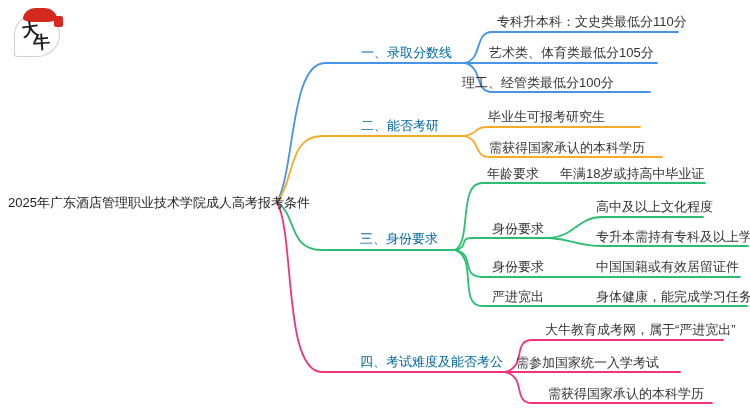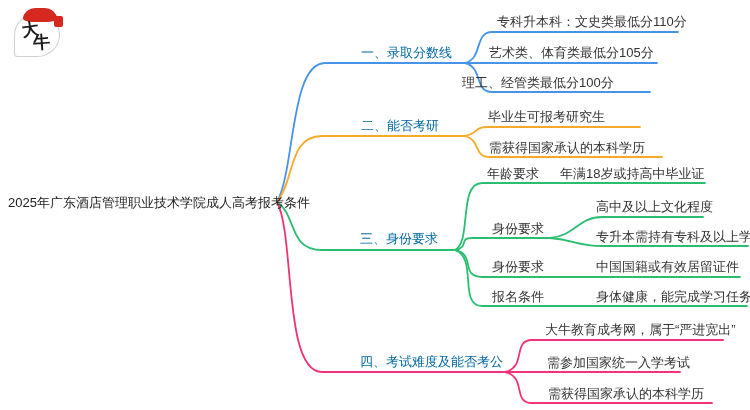--- a/index.html
+++ b/index.html
@@ -90,21 +90,21 @@
   <div class="txt" style="left:489px;top:140px;">需获得国家承认的本科学历</div>
 
   <div class="txt branch-label" style="left:360px;top:231px;">三、身份要求</div>
   <div class="txt" style="left:487px;top:166px;">年龄要求</div>
   <div class="txt" style="left:560px;top:166px;">年满18岁或持高中毕业证</div>
   <div class="txt" style="left:492px;top:221px;">身份要求</div>
   <div class="txt" style="left:596px;top:199px;">高中及以上文化程度</div>
   <div class="txt" style="left:596px;top:229px;">专升本需持有专科及以上学历</div>
   <div class="txt" style="left:492px;top:259px;">身份要求</div>
   <div class="txt" style="left:596px;top:259px;">中国国籍或有效居留证件</div>
-  <div class="txt" style="left:492px;top:289px;">报名条件</div>
+  <div class="txt" style="left:492px;top:289px;">严进宽出</div>
   <div class="txt" style="left:596px;top:289px;">身体健康，能完成学习任务</div>
 
   <div class="txt branch-label" style="left:360px;top:354px;">四、考试难度及能否考公</div>
   <div class="txt" style="left:545px;top:322px;">大牛教育成考网，属于“严进宽出”</div>
-  <div class="txt" style="left:547px;top:355px;">需参加国家统一入学考试</div>
+  <div class="txt" style="left:516px;top:355px;">需参加国家统一入学考试</div>
   <div class="txt" style="left:548px;top:386px;">需获得国家承认的本科学历</div>
 
 </div>
 
 </body></html>

